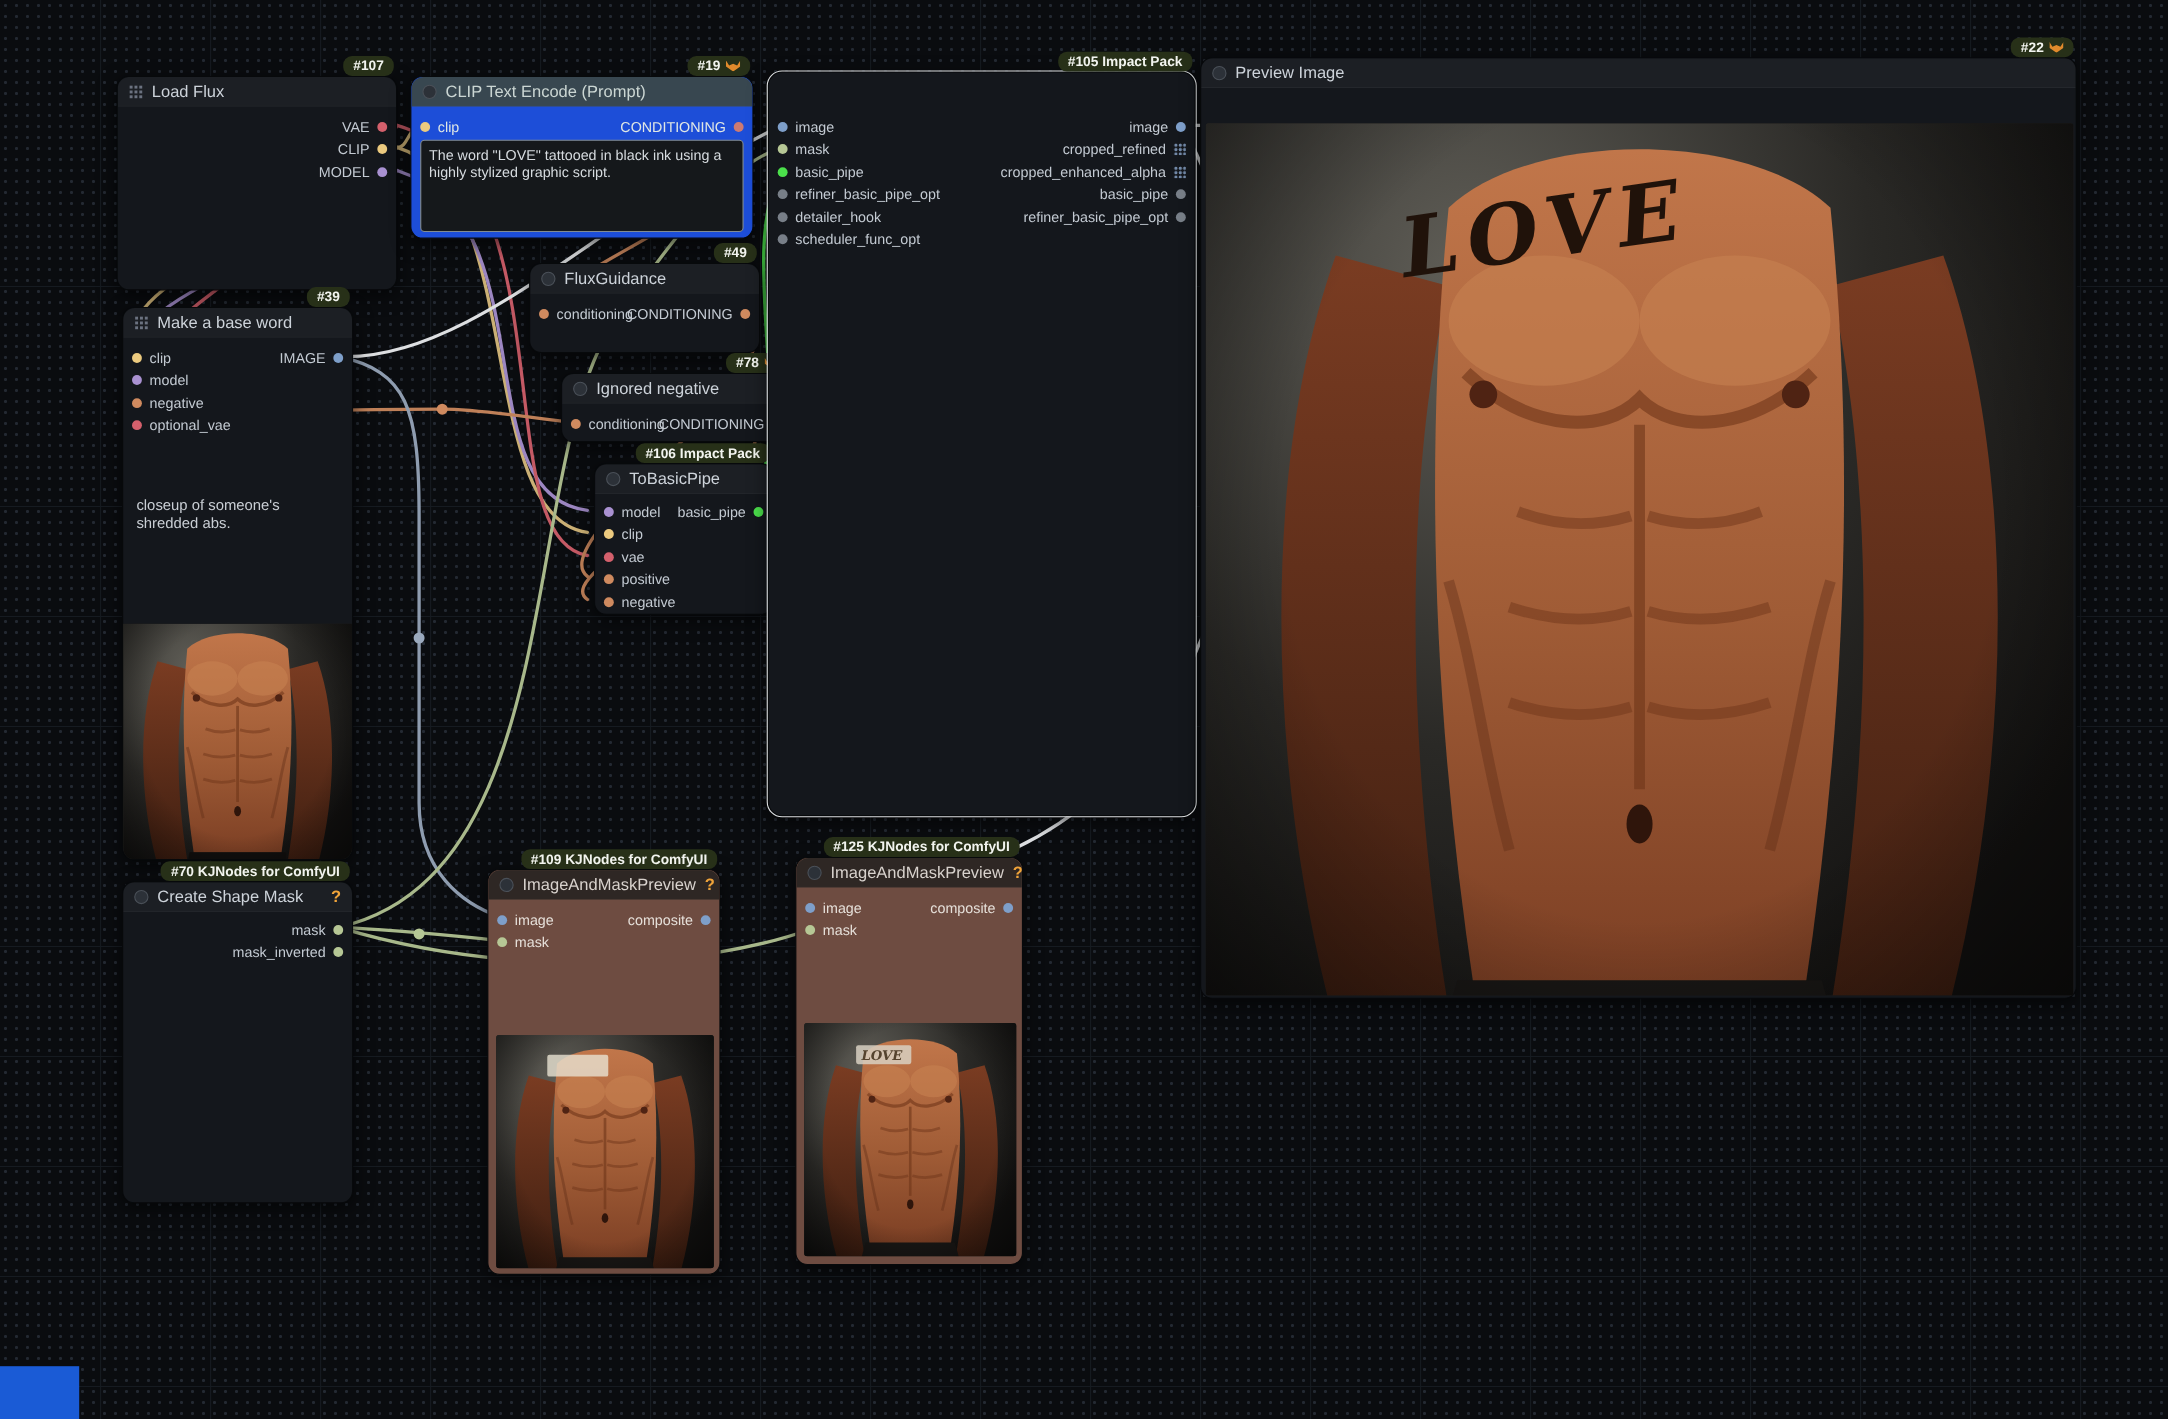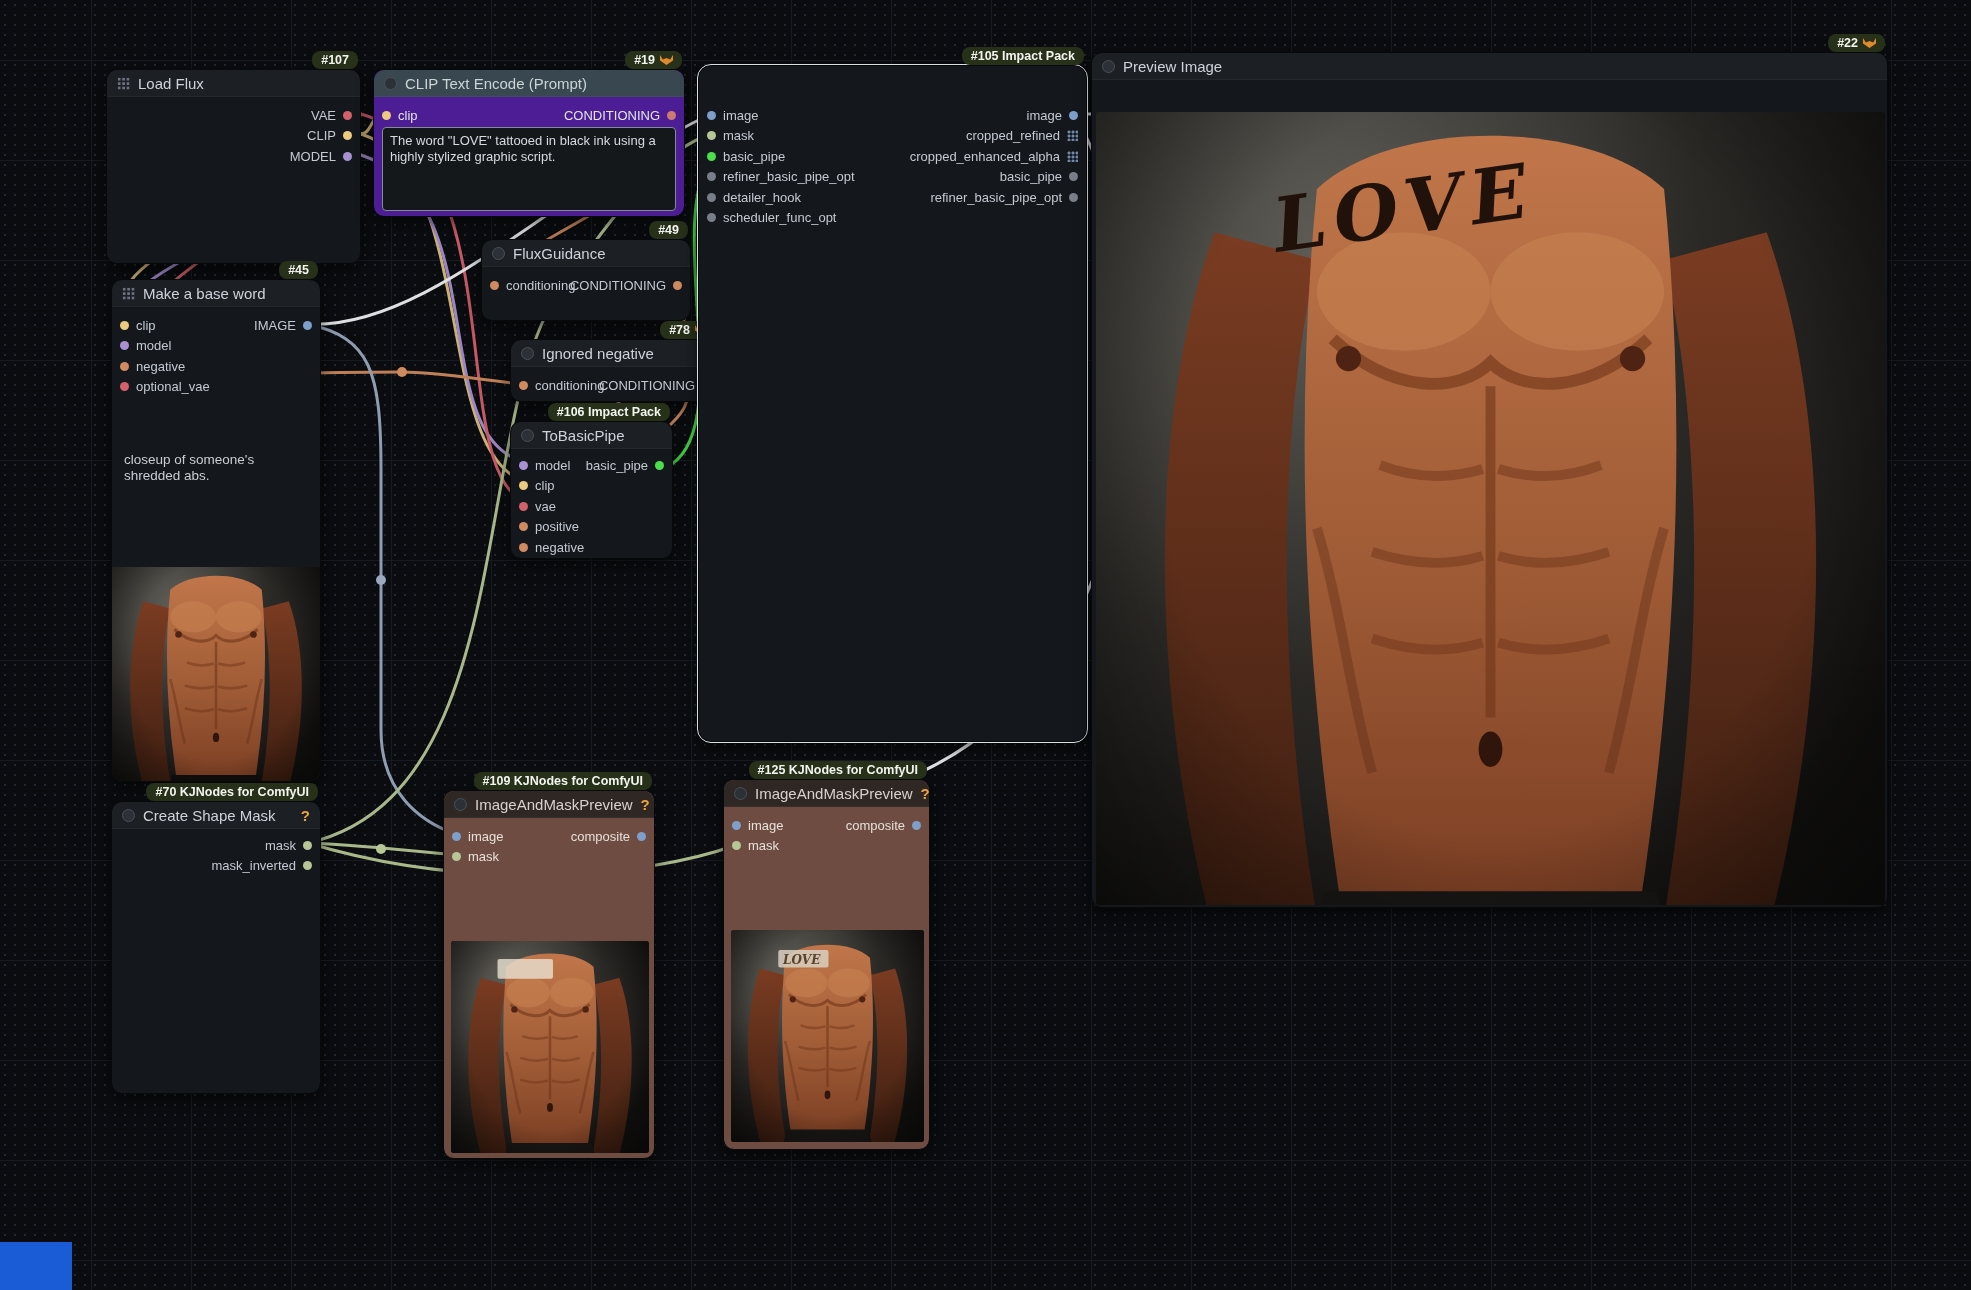--- a/index.html
+++ b/index.html
@@ -45,21 +45,21 @@
   .gridport { width:11px; height:11px; flex:0 0 auto;
               background-image:radial-gradient(circle,#7289a8 1.4px, transparent 1.7px);
               background-size:4px 4px; }
 
   .widgets { position:absolute; left:0; right:0; }
 
   
   #n-mask-detailer { outline:1.5px solid #ddе0e2; outline:1.5px solid #dde0e2; border-radius:13px; }
 
   
-  #n-clip-encode { background:#4c1d95; }
+  #n-clip-encode { background:#1d4ed8; }
   #n-clip-encode .nheader { background:#384750; color:#cbd6d3; }
   #n-clip-encode .port { color:#e0e7e4; }
   .promptbox { position:absolute; left:8px; right:8px; background:#15181b; border:1px solid #828c92;
                border-radius:4px; color:#d6dbdf; font-size:13px; line-height:16px; padding:5px 7px; }
 
   
   .brown { background:#6e4c41; }
   .brown .nheader { background:#2e2724; color:#d8d2cd; }
   .brown .port { color:#e6e0da; }
 
@@ -230,21 +230,21 @@
       </div>
     </div>
   <div class="ports" style="top:35px">
       <div class="port out">
         <span class="plabel">CONDITIONING</span>
         <span class="pdot" style="background: rgb(207, 138, 95);"></span>
       </div>
     </div>
 </div>
 
-<div class="node" style="left:510px;top:421px;width:163px;height:138px">
+<div class="node" style="left:540px;top:421px;width:163px;height:138px">
   <div class="badge">
       <span>#106 Impact Pack</span>
     </div>
   <div class="nheader">
     <span class="circle-ico"></span>
     <span>ToBasicPipe</span>
   </div>
   <div class="ports" style="top:33px">
       <div class="port in">
         <span class="pdot" style="background: rgb(169, 145, 209);"></span>
@@ -325,21 +325,21 @@
       <div class="port out">
         <span class="plabel">refiner_basic_pipe_opt</span>
         <span class="pdot" style="background: rgb(120, 127, 136);"></span>
       </div>
     </div>
   <div class="widgets" style="top:153px"></div>
 </div>
 
 <div class="node" style="left:111px;top:279px;width:210px;height:503px">
   <div class="badge">
-      <span>#45</span>
+      <span>#39</span>
     </div>
   <div class="nheader">
     <span class="grip"></span>
     <span>Make a base word</span>
   </div>
   <div class="ports" style="top:35px">
       <div class="port in">
         <span class="pdot" style="background: rgb(236, 202, 127);"></span>
         <span class="plabel">clip</span>
       </div>

